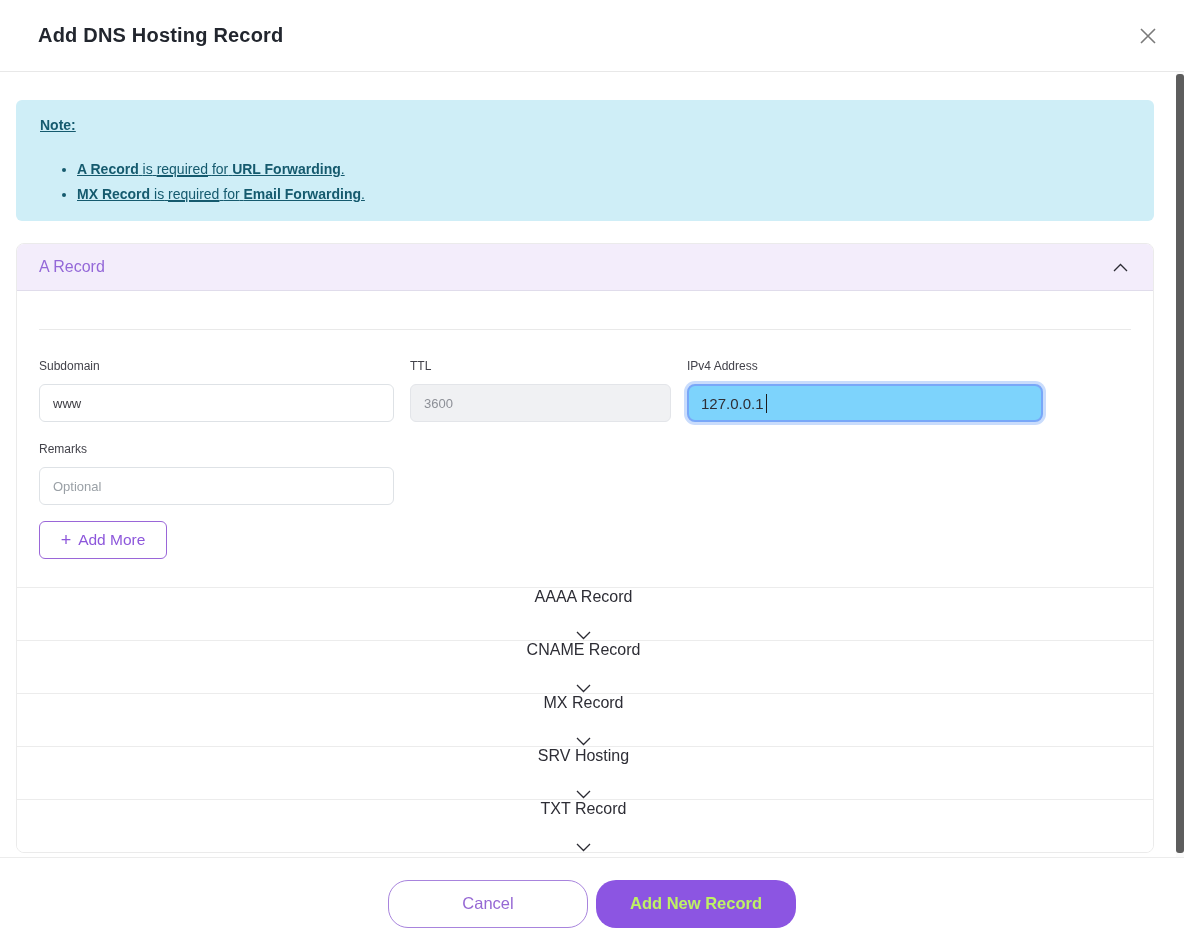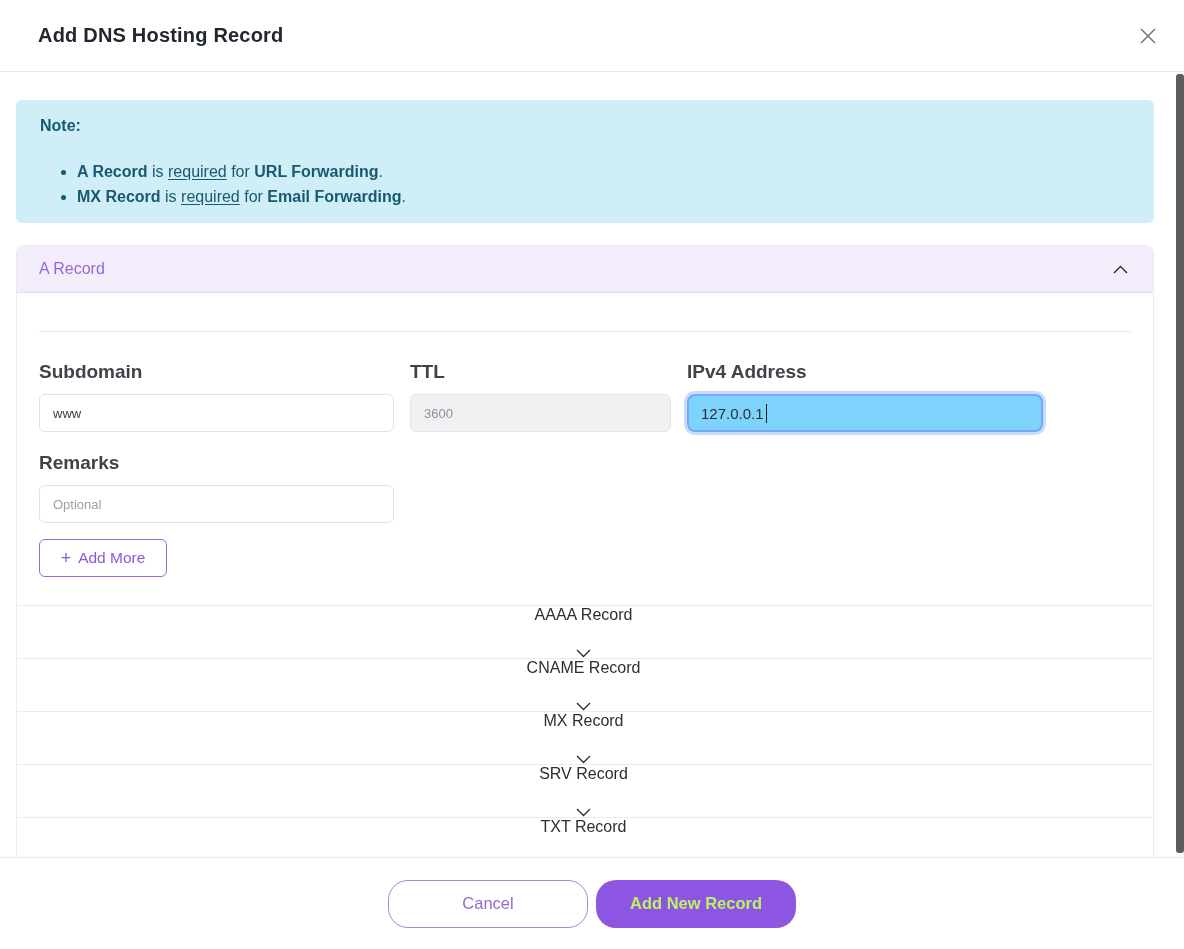--- a/index.html
+++ b/index.html
@@ -39,21 +39,21 @@
   .scrollbar-thumb {
     position: absolute; top: 2px; left: 0; width: 8px; height: 779px;
     background: #5d5d5d; border-radius: 3px;
   }
 
   
   .note-box {
     width: 1138px; min-height: 105px;
     background: #cfeef7; border-radius: 6px;
     padding: 17px 24px 14px;
-    color: #155a6e; font-size: 16px;
+    color: #155a6e; font-size: 14px; text-decoration: underline;
   }
   .note-heading { font-weight: 700; }
   .note-list { margin: 24px 0 0; padding-left: 37px; list-style: disc; line-height: 25px; }
   .note-list b { font-weight: 700; }
   .note-list u { text-underline-offset: 2px; }
 
   
   .accordion {
     width: 1138px; margin-top: 22px;
     border: 1px solid #ebebeb; border-radius: 8px; overflow: hidden;
@@ -67,21 +67,21 @@
     background: #f3edfb; border-bottom: 1px solid #e0dceb; color: #9468d8;
   }
   .acc-header.collapsed {
     height: 53px; border-top: 1px solid #ececec; color: #2d2d35; background: #fff; flex-direction: column;
   }
 
   .record-body { padding: 0 22px 28px; background: #fff; }
   .body-divider { border: none; border-top: 1px solid #e9e9e9; margin: 38px 0 29px; }
 
   .field-row { display: grid; grid-template-columns: 355px 261px 356px; column-gap: 16px; }
-  .field-label { display: block; font-size: 19px; color: #42424a; margin-bottom: 11px; font-weight: bold; }
+  .field-label { display: block; font-size: 12px; color: #42424a; margin-bottom: 11px; }
   .txt-input {
     width: 100%; height: 38px; border: 1px solid #dee2e6; border-radius: 6px;
     padding: 0 13px; font-size: 13px; color: #3c3c42;
     font-family: "Liberation Sans", sans-serif; background: #fff; outline: none;
   }
   .txt-input::placeholder { color: #9aa0a6; }
   .txt-input:disabled { background: #f0f1f3; border-color: #e3e5e9; color: #8d9097; }
   .input-focused {
     height: 38px; background: #7dd3fc;
     border: 2px solid #79a7f8; border-radius: 8px;
@@ -214,21 +214,21 @@
         </div>
         <div class="acc-header collapsed">
           <span>MX Record</span>
           <span>
             <svg width="15" height="9" viewBox="0 0 15 9">
                 <path d="M1 1 L7.5 7.5 L14 1" stroke="#2b2b33" stroke-width="1.3" fill="none"></path>
               </svg>
           </span>
         </div>
         <div class="acc-header collapsed">
-          <span>SRV Record</span>
+          <span>SRV Hosting</span>
           <span>
             <svg width="15" height="9" viewBox="0 0 15 9">
                 <path d="M1 1 L7.5 7.5 L14 1" stroke="#2b2b33" stroke-width="1.3" fill="none"></path>
               </svg>
           </span>
         </div>
         <div class="acc-header collapsed">
           <span>TXT Record</span>
           <span>
             <svg width="15" height="9" viewBox="0 0 15 9">

